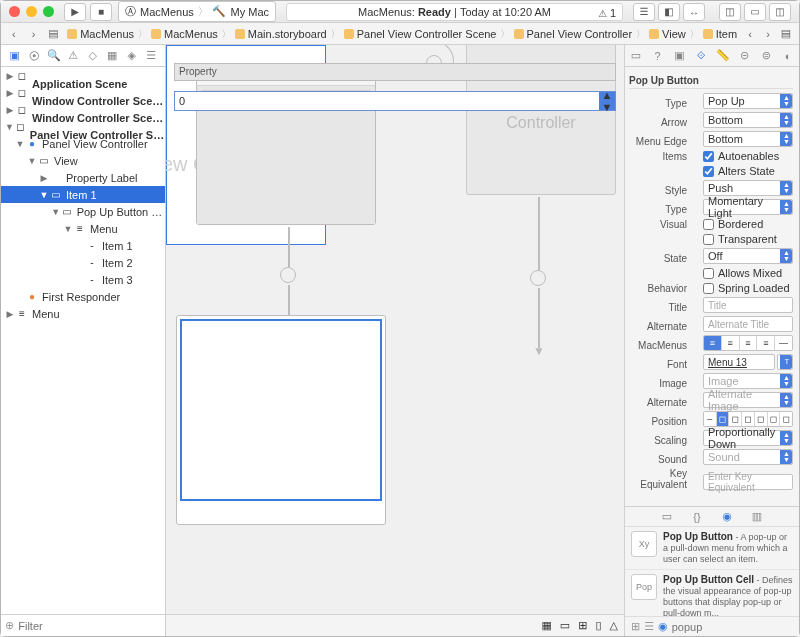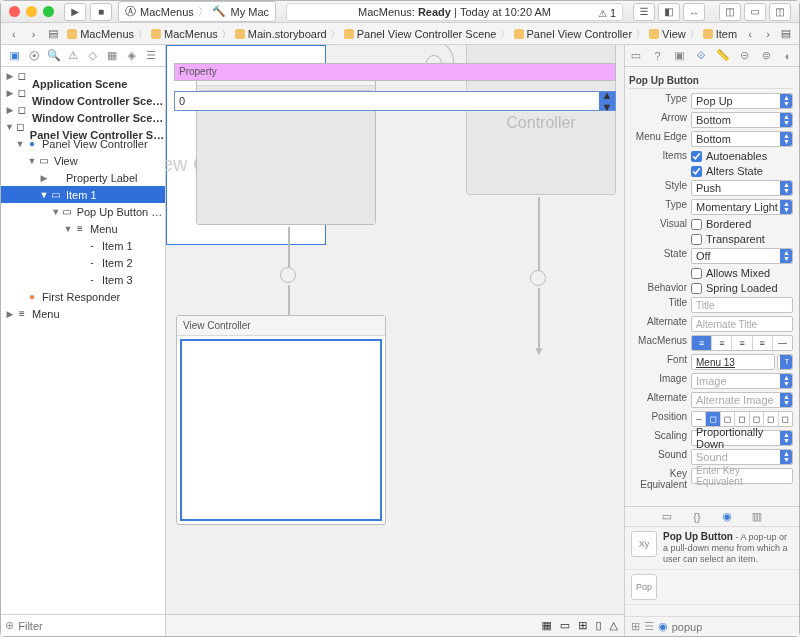--- a/index.html
+++ b/index.html
@@ -47,32 +47,32 @@
 .wc .scene-body { height:138px; background:#e7e7e7;}
 .wc .win-inner { position:absolute; top:4px; left:4px; right:4px; height:16px; background:#efefef; border:1px solid #d0d0d0; font-size:9px; color:#888; padding-left:4px; line-height:14px;}
 .watermark { position:absolute; color:#cfcfcf; font-size:20px; font-weight:500; pointer-events:none;}
 .panel-preview { left:300px; top:-10px; width:150px; height:160px; background:#e8e8e8; border:1px solid #c8c8c8;}
 .panel-preview .pv-lbl{ position:absolute; top:60px; width:100%; text-align:center; color:#bcbcbc; font-size:16px; font-weight:500;}
 .vc { left:10px; top:270px; width:210px; height:210px; }
 .vc .scene-body { height:188px; }
 .vc .sel-rect { position:absolute; inset:3px; border:2px solid #3b7dde; background:#fff;}
 .panel-vc { left:290px; top:330px; width:160px; height:200px; border:1px solid #3b7dde; background:#fff;}
 .prop-row { position:absolute; top:18px; left:8px; right:8px; }
-.prop-field { height:18px; border:1px solid #bcbcbc; background:#f0abfc; font-size:10px; padding:2px 4px; color:#555; margin-bottom:10px;}
+.prop-field { height:18px; border:1px solid #bcbcbc; background:#e5e5e5; font-size:10px; padding:2px 4px; color:#555; margin-bottom:10px;}
 .popup-field { height:20px; border:1px solid #6a8fd8; background:#fff; display:flex; align-items:center; padding:0 4px; position:relative;}
 .popup-field .arr { position:absolute; right:0; top:0; bottom:0; width:16px; background:#4a7fe0; display:flex; flex-direction:column; align-items:center; justify-content:center; color:#fff; font-size:7px;}
 .seg-circ { width:16px;height:16px;border:1.5px solid #bcbcbc;border-radius:50%; background:#f0f0f0;}
 .seg-line { position:absolute; background:#bcbcbc; }
 .inspector { width:175px; background:#f4f4f4; border-left:1px solid #d0d0d0; display:flex; flex-direction:column; font-size:10px;}
 .insp-tabs { height:22px; border-bottom:1px solid #d0d0d0; display:flex; align-items:center; justify-content:space-around;}
 .insp-tab { width:16px;height:16px;display:flex;align-items:center;justify-content:center;color:#888;}
 .insp-tab.active{color:#3b7dde;}
 .insp-body { flex:1; overflow-y:auto; overflow-x:hidden; padding:4px 6px 4px 4px;}
 .sect-hdr { font-weight:600; font-size:10px; color:#444; padding:4px 0 2px; border-bottom:1px solid #ddd; margin-bottom:4px;}
-.prow { display:flex; align-items:flex-start; margin-bottom:3px; gap:4px;}
+.prow { display:flex; align-items:flex-end; margin-bottom:3px; gap:16px;}
 .prow .plabel { width:58px; text-align:right; color:#555; font-size:10px;}
 .prow .pval { flex:1; }
 .sel-ctrl { height:16px; background:#fff; border:1px solid #c3c3c3; border-radius:2px; font-size:10px; padding:0 14px 0 4px; position:relative; display:flex; align-items:center;}
 .sel-ctrl::after { content:''; position:absolute; right:0; top:0; bottom:0; width:12px; background:#4a7fe0; border-radius:0 2px 2px 0;}
 .sel-ctrl .arrws{position:absolute;right:2px;color:#fff;font-size:7px;z-index:1;line-height:6px;}
 .chk { display:flex; align-items:center; gap:4px; font-size:10px; color:#444;}
 .chk input{ width:11px;height:11px; accent-color:#3b7dde;}
 .txt-ctrl { height:16px; background:#fff; border:1px solid #c3c3c3; border-radius:2px; font-size:10px; padding:0 4px; color:#aaa; display:flex; align-items:center;}
 .seg-btns { display:flex; height:16px; border:1px solid #c3c3c3; border-radius:2px; overflow:hidden;}
 .seg-btns span{ flex:1; display:flex; align-items:center; justify-content:center; font-size:9px; background:#fff; border-right:1px solid #d5d5d5;}
@@ -269,21 +269,20 @@
 
       <div class="seg-circ" style="position:absolute;left:260px;top:10px;"></div>
       <div style="position:absolute;left:248px;top:-4px;width:40px;height:40px;border:1.5px solid #bcbcbc;border-left:none;border-bottom:none;border-radius:0 20px 0 0;"></div>
 
       <div class="seg-circ" style="position:absolute;left:364px;top:225px;"></div>
       <div class="seg-line" style="left:372px;top:152px;width:1.5px;height:73px;"></div>
       <div class="seg-line" style="left:372px;top:243px;width:1.5px;height:60px;"></div>
       <div style="position:absolute;left:367px;top:299px;color:#bcbcbc;font-size:12px;">▼</div>
 
       <div class="scene-box vc">
-        <div class="scene-title">View Controller</div>
         <div class="scene-body">
             <div class="sel-rect"></div>
           </div>
       </div>
 
       <div class="panel-vc">
 
         <div class="prop-row">
           <div class="prop-field">Property</div>
           <div class="popup-field">
@@ -527,20 +526,21 @@
           <span class="insp-tab active">◉</span>
           <span class="insp-tab">▥</span>
         </div>
         <div id="lib-list" style="flex:1;overflow:auto;">
             <div class="lib-item">
               <div class="lib-icon">Xy</div>
               <div class="lib-txt"><b>Pop Up Button</b> - A pop-up or a pull-down menu from which a user can select an item.</div>
             </div>
             <div class="lib-item">
               <div class="lib-icon">Pop</div>
+              <div class="lib-txt"><b>Pop Up Button Cell</b> - Defines the visual appearance of pop-up buttons that display pop-up or pull-down m...</div>
             </div>
           </div>
         <div class="lib-filter">
           <span style="color:#999">⊞</span>
           <span style="color:#999">☰</span>
           <span class="icon-blue">◉</span>
           <input style="flex: 1 1 0%; border: none; background: transparent; outline: none;" placeholder="popup">
         </div>
       </div>
     </div>

